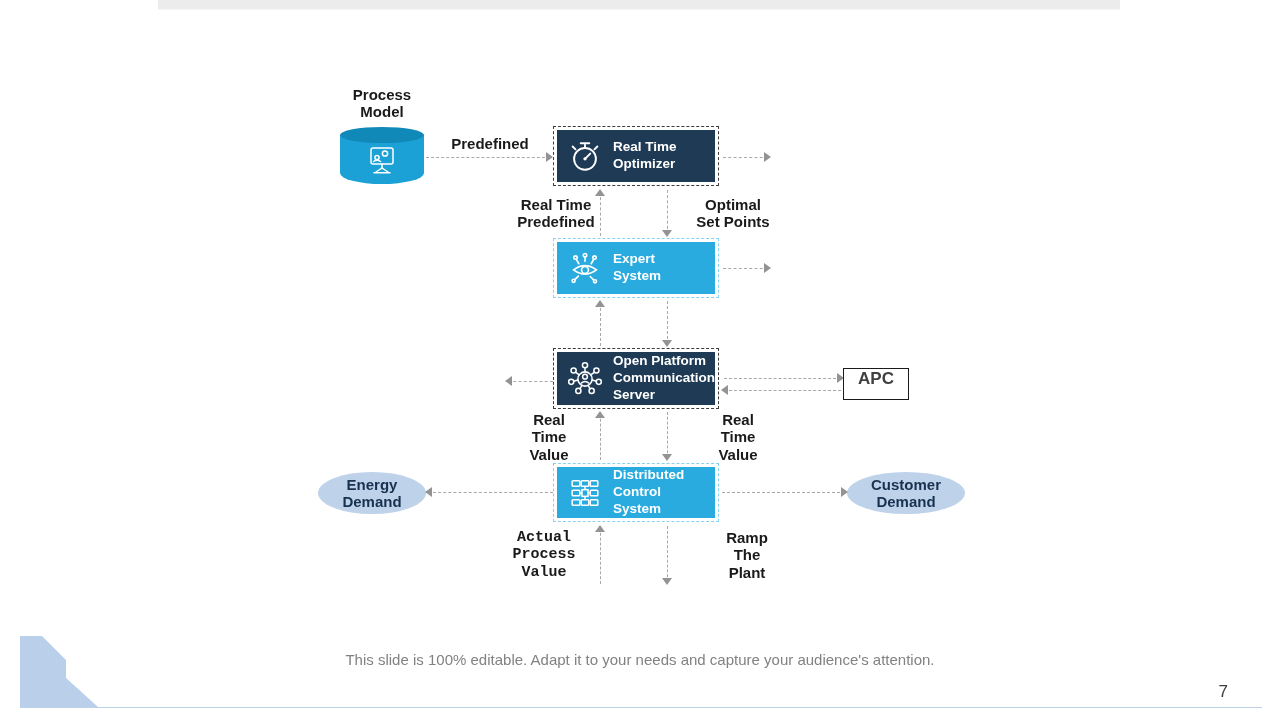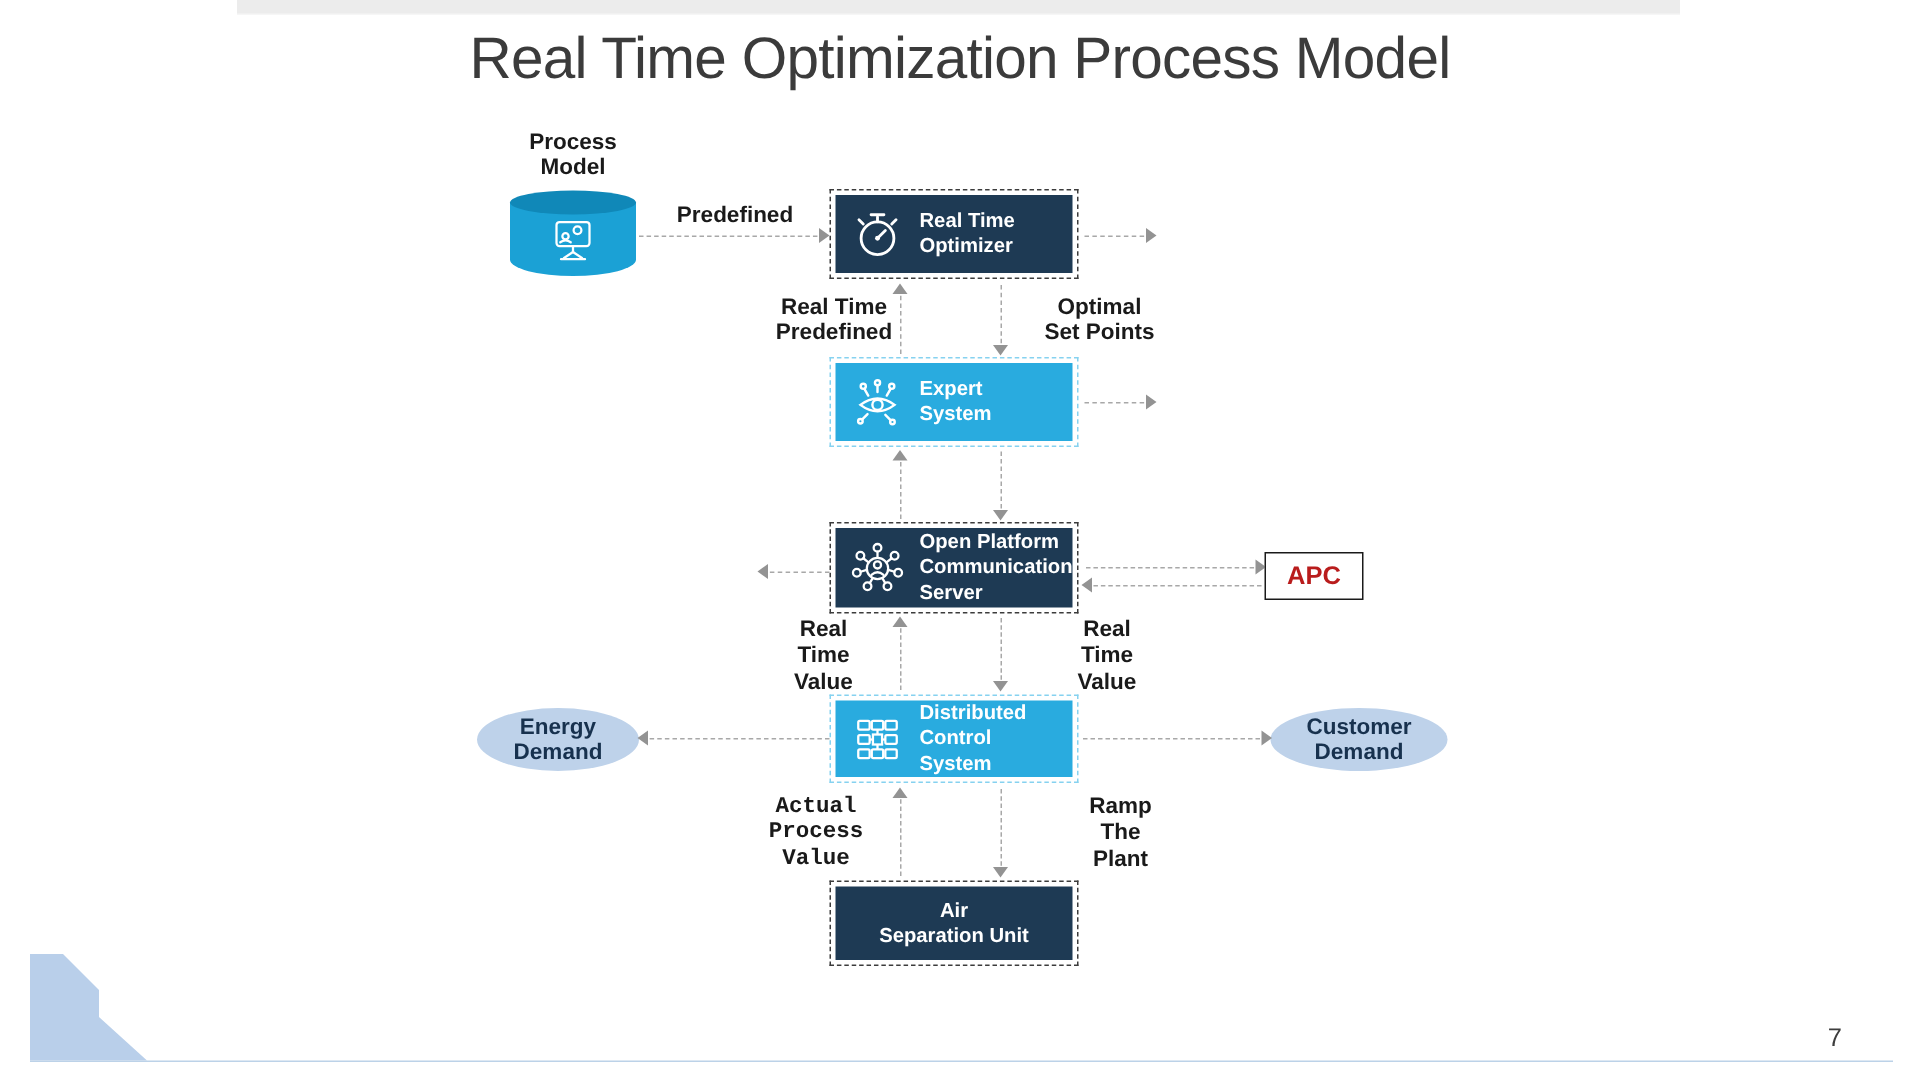--- a/index.html
+++ b/index.html
@@ -22,41 +22,40 @@
   
   .node{position:absolute;border:1px dashed #3c3c3c;padding:3px;box-sizing:border-box;}
   .node.cyan-border{border-color:#86d2f0;}
   .inner{width:100%;height:100%;display:flex;align-items:center;gap:9px;padding-left:9px;box-sizing:border-box;}
   .inner.center{justify-content:center;padding-left:0;text-align:center;}
   .bg-navy{background:#1e3a54;}
   .bg-cyan{background:#29abdf;}
   .ntext{display:flex;flex-direction:column;color:#ffffff;font-weight:bold;font-size:13.5px;line-height:1.24;}
   .nicon{flex:0 0 auto;width:38px;height:38px;display:flex;align-items:center;justify-content:center;}
   .apc{position:absolute;left:843px;top:368px;width:64px;height:30px;border:1.7px solid #1a1a1a;background:#fff;
-       display:flex;align-items:center;justify-content:center;font-weight:bold;font-size:17px;color:#b91c1c;}
+       display:flex;align-items:flex-start;justify-content:center;font-weight:bold;font-size:17px;color:#404040;}
   .ellipse{position:absolute;border-radius:50%;background:#bed2ea;display:flex;flex-direction:column;
            align-items:center;justify-content:center;font-weight:bold;font-size:15px;color:#17314e;line-height:1.15;}
   
   .cylinder{position:absolute;left:340px;top:127px;width:84px;height:57px;}
   .cyl-body{position:absolute;left:0;top:8px;width:84px;height:49px;background:#1ba1d5;
             border-radius:0 0 42px 42px / 0 0 11px 11px;}
   .cyl-top{position:absolute;left:0;top:0;width:84px;height:16px;background:#1088b8;border-radius:50%;}
   .cyl-icon{position:absolute;left:22px;top:14px;width:40px;height:40px;}
   
   .footer-note{position:absolute;left:0;top:651px;width:100%;text-align:center;font-size:15px;color:#828282;}
   .page-num{position:absolute;left:1204px;top:682px;width:24px;text-align:right;font-size:17px;color:#3d3d3d;}
   .corner-svg{position:absolute;left:18px;top:634px;}
   .bottom-line{position:absolute;left:20px;top:707px;width:1242px;height:0;border-top:1.6px solid #bcd2e8;}
 </style>
 </head>
 <body>
 
 <div class="slide">
   <div class="top-strip"></div>
-  <h1 class="title">Real Time Optimization Process Model</h1>
 
   <div class="lbl" style="left:330px;top:86px;width:104px;">
     <div>Process</div>
     <div>Model</div>
   </div>
   <div class="cylinder">
     <div class="cyl-body"></div>
     <div class="cyl-top"></div>
     <svg class="cyl-icon" viewBox="0 0 40 40">
       <g fill="none" stroke="#ffffff" stroke-width="1.5" stroke-linecap="round">
@@ -271,28 +270,21 @@
     <div>The</div>
     <div>Plant</div>
   </div>
   <div class="ar v" style="left:600px;top:528px;height:56px;">
       <i class="hd u"></i>
     </div>
   <div class="ar v" style="left:667px;top:526px;height:56px;">
       <i class="hd d"></i>
     </div>
 
-  <div class="node" style="left:553px;top:587px;width:166px;height:57px;">
-    <div class="inner center bg-navy">
-      <span class="ntext" style="align-items:center;">
-        <span>Air</span>
-        <span>Separation Unit</span>
-      </span>
-    </div>
-  </div>
-
+
+  <div class="footer-note">This slide is 100% editable. Adapt it to your needs and capture your audience's attention.</div>
   <div class="page-num">7</div>
 
   <svg class="corner-svg" width="120" height="85" viewBox="0 0 120 85">
     <polygon points="2,2 24,2 48,26 48,44 80,73 2,73" fill="#b9cfea"></polygon>
   </svg>
   <div class="bottom-line"></div>
 </div>
 
 </body></html>

